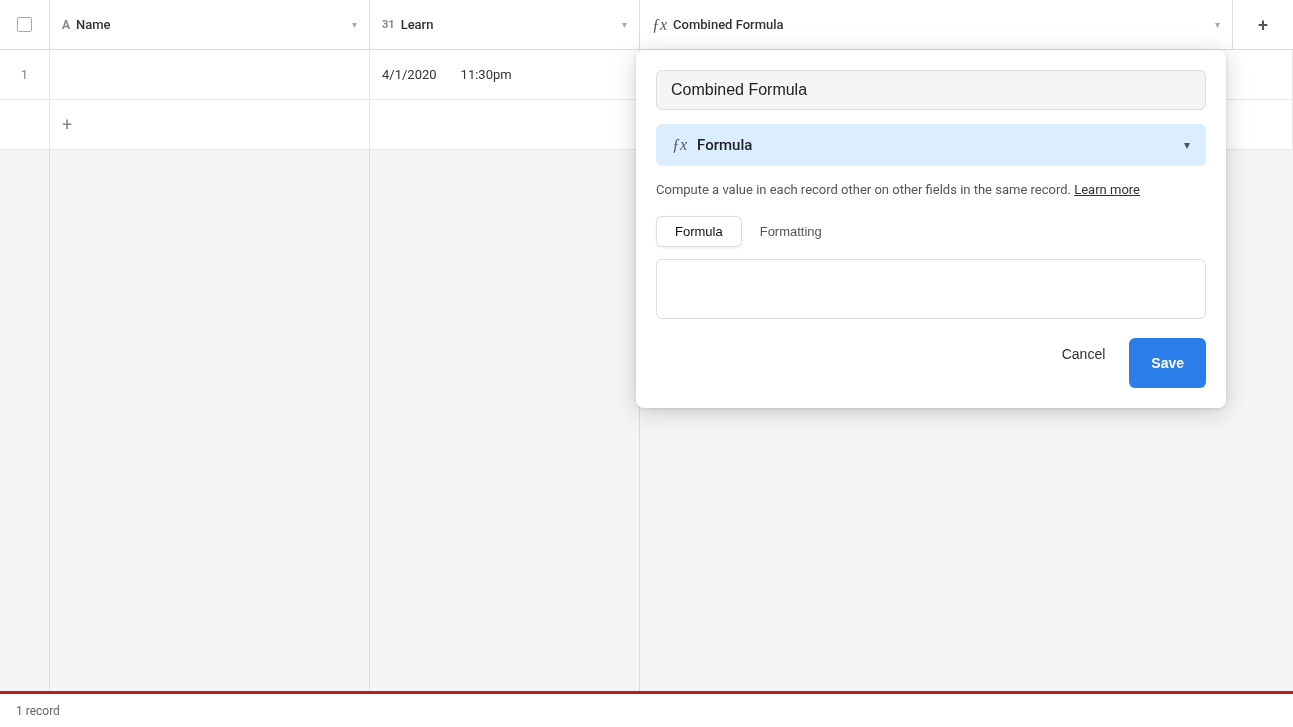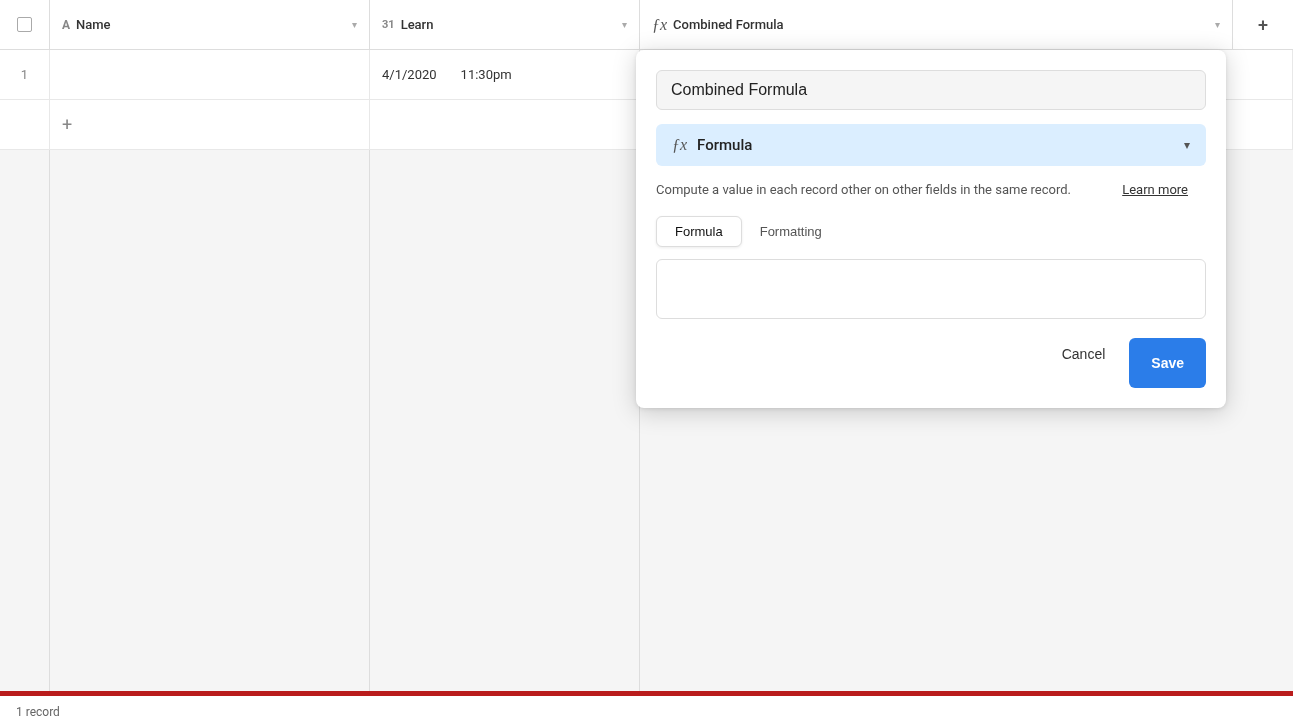--- a/index.html
+++ b/index.html
@@ -182,21 +182,21 @@
     }
 
     
     .status-bar {
       position: absolute;
       bottom: 0;
       left: 0;
       right: 0;
       height: 36px;
       background: #fff;
-      border-top: 5px solid #b91c1c;
+      border-top: 3px solid #b91c1c;
       display: flex;
       align-items: center;
       padding: 0 16px;
       font-size: 12px;
       color: #666;
     }
 
     
     .fx-icon {
       font-style: italic;
@@ -279,21 +279,20 @@
     .popup-description {
       font-size: 13px;
       color: #555;
       line-height: 1.5;
       margin-bottom: 16px;
     }
 
     .popup-description a {
       color: #333;
       text-decoration: underline;
-      margin-left: 48px;
     }
 
     
     .popup-tabs {
       display: flex;
       gap: 0;
       margin-bottom: 12px;
       border-bottom: none;
     }
 

